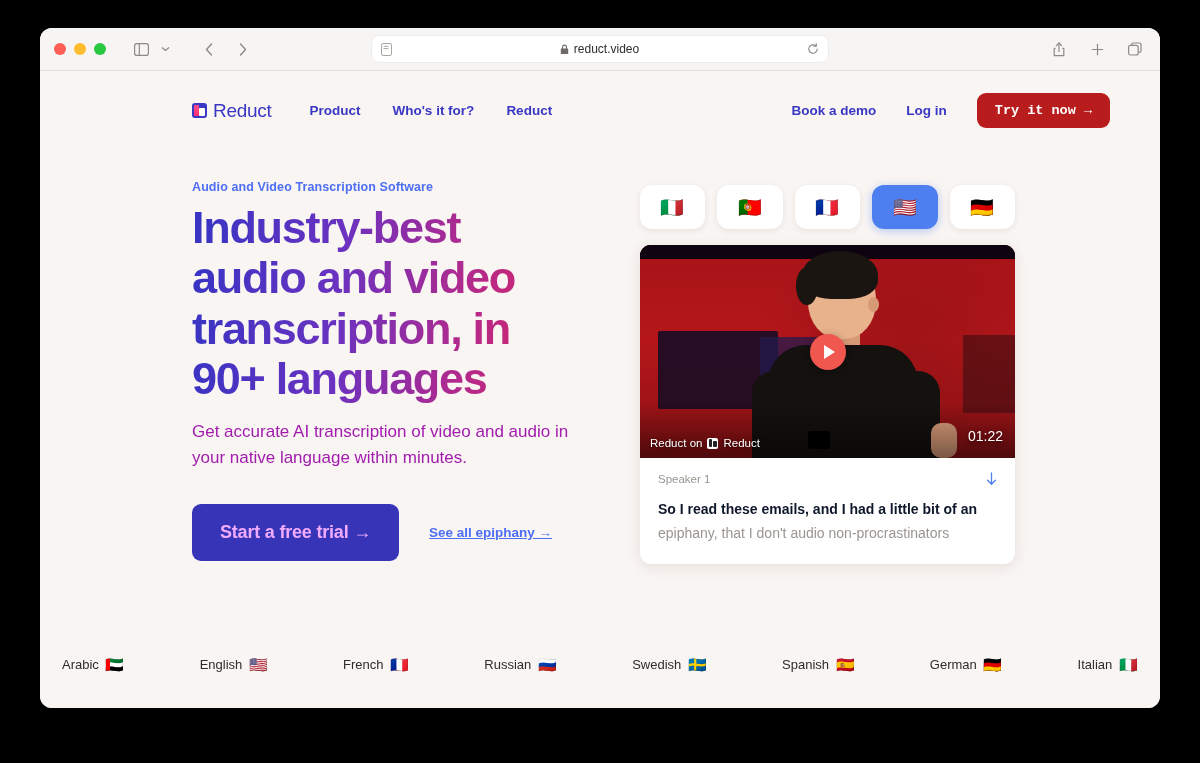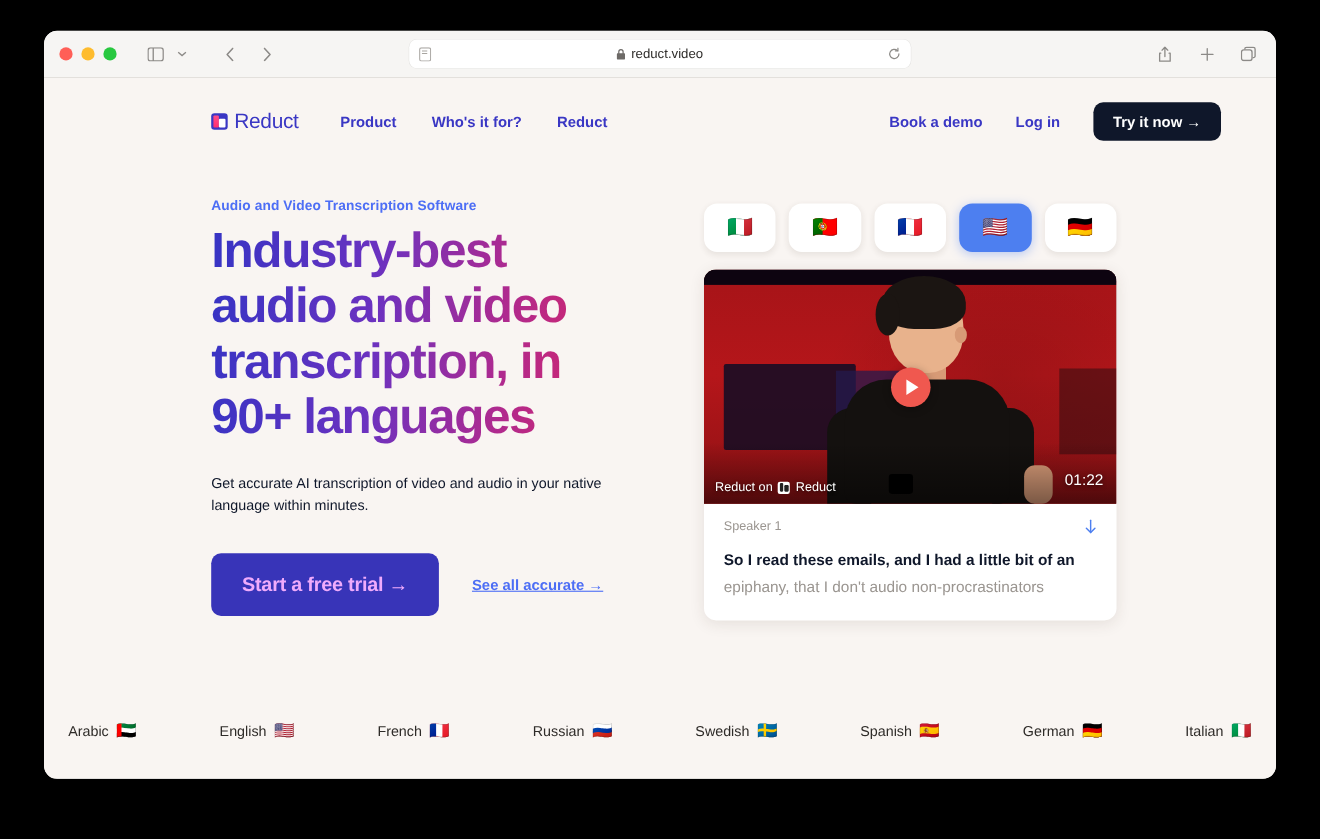--- a/index.html
+++ b/index.html
@@ -76,41 +76,41 @@
     font-size:19px; font-weight:500; color:#3a37c4; letter-spacing:-.3px;
   }
   .nav-links{ display:flex; align-items:center; gap:32px; }
   .nav-link{
     font-size:13.5px; font-weight:700; color:#3a37c4;
     text-decoration:none; white-space:nowrap;
   }
   .nav-right{ margin-left:auto; display:flex; align-items:center; gap:30px; }
   .nav-right .nav-link{ font-weight:700; }
   .cta-pill{
-    background:#0f172a; color:#fff; font-size:13.5px; font-weight:700;
+    background:#b91c1c; color:#fff; font-size:13.5px; font-weight:700;
     padding:10px 18px; border-radius:9px; border:none; cursor:pointer;
-    white-space:nowrap; font-family:Liberation Sans, sans-serif;
+    white-space:nowrap; font-family:Liberation Mono, monospace;
   }
 
   
   .hero{ display:flex; padding:52px 50px 0 152px; gap:58px; }
   .hero-left{ width:390px; flex:none; }
   .eyebrow{
     font-size:12.5px; font-weight:700; color:#4d6ef5;
     letter-spacing:.1px; margin-bottom:9px;
   }
   .headline{
     font-size:45px; font-weight:800; line-height:1.12;
     letter-spacing:-1.3px;
     background:linear-gradient(95deg,#3634c4 0%,#6b32c0 38%,#b02a8e 68%,#e0245e 100%);
     -webkit-background-clip:text; background-clip:text;
     -webkit-text-fill-color:transparent; color:transparent;
   }
   .subcopy{
-    margin-top:25px; font-size:13px; line-height:1.58; color:#0f172a;
+    margin-top:14px; font-size:17px; line-height:1.58; color:#a21caf;
     max-width:382px;
   }
   .actions{ margin-top:32px; display:flex; align-items:center; gap:30px; }
   .btn-primary{
     background:#3834b8; color:#f0abfc; font-size:18px; font-weight:800;
     padding:18px 28px; border-radius:9px; border:none; cursor:pointer;
     font-family:inherit; letter-spacing:-.2px;
   }
   .link-secondary{
     font-size:13.5px; font-weight:700; color:#4d6ef5;
@@ -367,21 +367,21 @@
     </div>
 
     <div class="hero">
 
       <div class="hero-left">
         <div class="eyebrow">Audio and Video Transcription Software</div>
         <h1 class="headline">Industry-best audio and video transcription, in 90+ languages</h1>
         <p class="subcopy">Get accurate AI transcription of video and audio in your native language within minutes.</p>
         <div class="actions">
           <button class="btn-primary">Start a free trial →</button>
-          <a class="link-secondary">See all accurate →</a>
+          <a class="link-secondary">See all epiphany →</a>
         </div>
       </div>
 
       <div class="hero-right">
 
         <div class="flag-row">
           <button class="flag-pill">🇮🇹</button>
           <button class="flag-pill">🇵🇹</button>
           <button class="flag-pill">🇫🇷</button>
           <button class="flag-pill active">🇺🇸</button>

